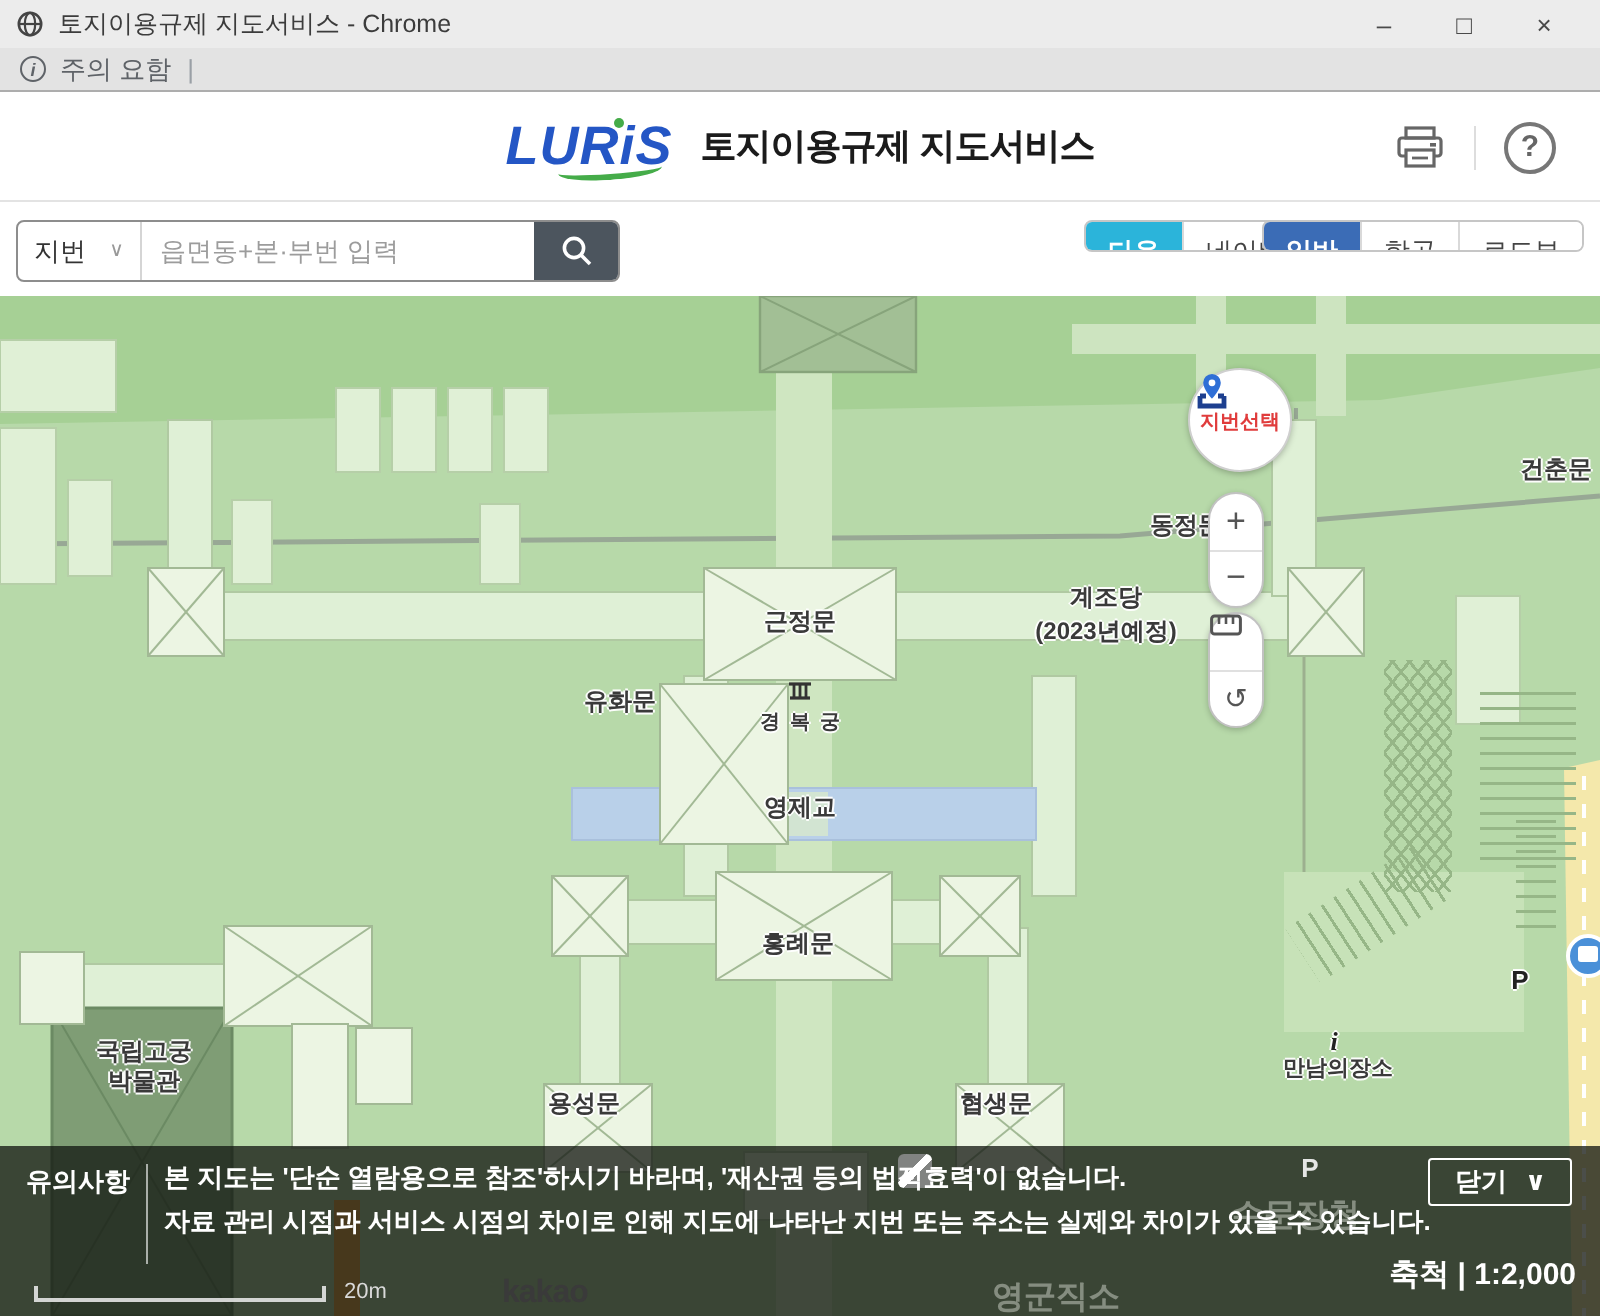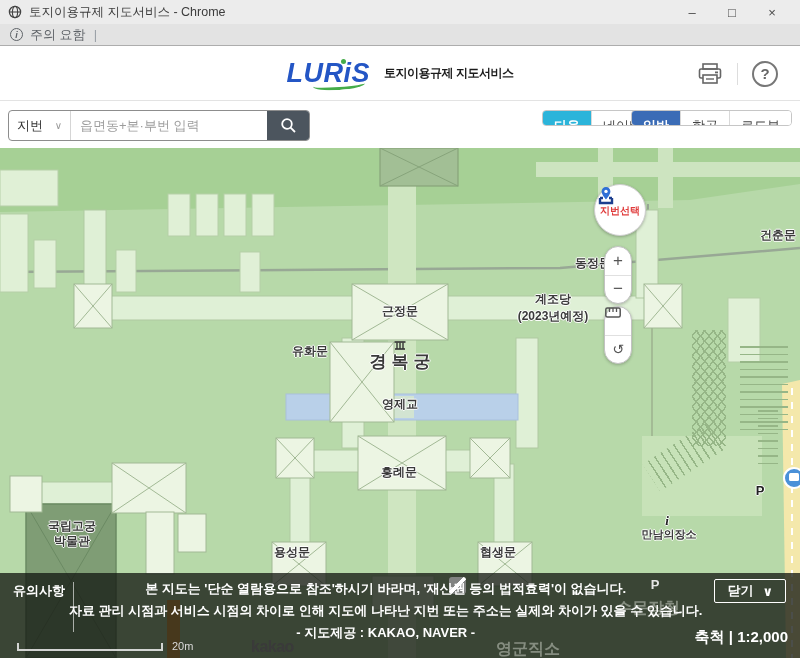--- a/index.html
+++ b/index.html
@@ -27,21 +27,21 @@
 
   
   .appheader{position:absolute;left:0;top:46px;width:800px;height:55px;background:#fff;
     border-bottom:1px solid #e3e3e3;display:flex;align-items:center;justify-content:center;}
   .logo{position:relative;font-size:27px;font-weight:800;font-style:italic;
     color:#2456c5;letter-spacing:0.5px;margin-right:14px;}
   .logo .swoosh{position:absolute;left:26px;bottom:-1px;width:52px;height:10px;
     border-bottom:3px solid #45ac49;border-radius:50%;transform:rotate(-4deg);}
   .logo .idot{position:absolute;right:24px;top:1px;width:5px;height:5px;border-radius:50%;
     background:#45ac49;}
-  .app-title{font-size:12px;font-weight:800;color:#1b1b1b;letter-spacing:-0.5px;}
+  .app-title{font-size:18px;font-weight:800;color:#1b1b1b;letter-spacing:-0.5px;}
   .hdr-icons{position:absolute;right:22px;top:0;height:55px;display:flex;align-items:center;gap:14px;}
   .hdr-sep{width:1px;height:22px;background:#ddd;}
   .help-btn{width:26px;height:26px;border:2px solid #777;border-radius:50%;color:#666;
     display:flex;align-items:center;justify-content:center;font-size:15px;font-weight:bold;background:#fff;}
 
   
   .toolbar{position:absolute;left:0;top:101px;width:800px;height:47px;background:#fff;}
   .searchbox{position:absolute;left:8px;top:9px;width:302px;height:31px;border:1px solid #8d8d8d;
     border-radius:4px;display:flex;align-items:stretch;overflow:hidden;background:#fff;}
   .searchbox .select{width:62px;display:flex;align-items:center;justify-content:space-between;
@@ -63,21 +63,21 @@
 
   
   .map{position:absolute;left:0;top:148px;width:800px;height:510px;background:#b7d9a9;overflow:hidden;}
   .map svg{position:absolute;left:0;top:0;}
   .hatch{position:absolute;}
   .lbl{position:absolute;transform:translate(-50%,-50%);font-size:12px;font-weight:700;color:#3a3a3a;
     white-space:nowrap;letter-spacing:0;
     text-shadow:-1px 0 0 rgba(255,255,255,.95),1px 0 0 rgba(255,255,255,.95),
                 0 -1px 0 rgba(255,255,255,.95),0 1px 0 rgba(255,255,255,.95);}
   .lbl.small{font-size:11px;}
-  .lbl.spaced{font-size:17px;letter-spacing:5px;padding-left:5px;}
+  .lbl.spaced{font-size:10px;letter-spacing:5px;padding-left:5px;}
   .lbl.marker{font-size:13px;color:#222;}
   .map-icon{position:absolute;transform:translate(-50%,-50%);}
   .info-i{font-family:"Liberation Serif","DejaVu Serif",serif;font-style:italic;font-weight:bold;
     font-size:13px;color:#222;
     text-shadow:-1px 0 0 rgba(255,255,255,.9),1px 0 0 rgba(255,255,255,.9),
                 0 -1px 0 rgba(255,255,255,.9),0 1px 0 rgba(255,255,255,.9);}
 
   
   .parcel-btn{position:absolute;left:594px;top:36px;width:52px;height:52px;border-radius:50%;
     background:#fff;border:1px solid #cfcfcf;box-shadow:0 1px 3px rgba(0,0,0,.25);
@@ -89,22 +89,22 @@
     font-size:17px;cursor:pointer;}
   .pill .cell + .cell{border-top:1px solid #e0e0e0;}
   #pill-zoom{top:98px;}
   #pill-tools{top:158px;}
   #pill-tools .cell{font-size:14px;}
 
   
   .notice{position:absolute;left:0;top:425px;width:800px;height:85px;background:rgba(19,23,17,.76);}
   .notice-title{position:absolute;left:13px;top:9px;font-size:13px;font-weight:800;color:#fff;}
   .notice-div{position:absolute;left:73px;top:9px;width:1px;height:50px;background:rgba(255,255,255,.6);}
-  .notice-lines{position:absolute;left:69px;top:5px;font-size:13px;font-weight:700;color:#fff;
-    line-height:22px;white-space:nowrap;text-align:center;}
+  .notice-lines{position:absolute;left:82px;top:5px;font-size:13px;font-weight:700;color:#fff;
+    line-height:22px;white-space:nowrap;}
   .close-btn{position:absolute;right:14px;top:6px;height:24px;padding:0 12px;background:transparent;
     border:1.5px solid #fff;border-radius:2px;color:#fff;font-size:13px;font-weight:bold;
     display:flex;align-items:center;gap:9px;cursor:pointer;}
   .scale-wrap{position:absolute;right:12px;bottom:11px;color:#fff;font-size:15px;font-weight:800;}
   .scalebar{position:absolute;left:17px;bottom:7px;width:146px;height:8px;
     border-left:2px solid rgba(228,228,228,.9);border-right:2px solid rgba(228,228,228,.9);
     border-bottom:2px solid rgba(228,228,228,.9);}
   .scalebar-txt{position:absolute;left:172px;bottom:6px;font-size:11px;color:#d9d9d9;}
   .kakao-logo{position:absolute;left:251px;bottom:2px;font-size:16px;font-weight:800;
     letter-spacing:-0.5px;color:#3a3a3a;}
@@ -362,21 +362,20 @@
           <span class="ghost bright" style="left: 655px; top: 11px;">P</span>
           <span class="ghost" style="left: 648px; top: 35px;">수문장청</span>
           <span class="ghost" style="left: 528px; top: 76px;">영군직소</span>
         </div>
       <div class="pencil-badge"></div>
       <div class="notice-title">유의사항</div>
       <div class="notice-div"></div>
       <div class="notice-lines">
         <div>본 지도는 '단순 열람용으로 참조'하시기 바라며, '재산권 등의 법적효력'이 없습니다.</div>
         <div>자료 관리 시점과 서비스 시점의 차이로 인해 지도에 나타난 지번 또는 주소는 실제와 차이가 있을 수 있습니다.</div>
-        <div>- 지도제공 : KAKAO, NAVER -</div>
       </div>
       <button class="close-btn">
         <span>닫기</span>
         <span>∨</span>
       </button>
       <div class="scale-wrap">축척 | 1:2,000</div>
       <div class="scalebar"></div>
       <div class="scalebar-txt">20m</div>
       <div class="kakao-logo">kakao</div>
     </div>

